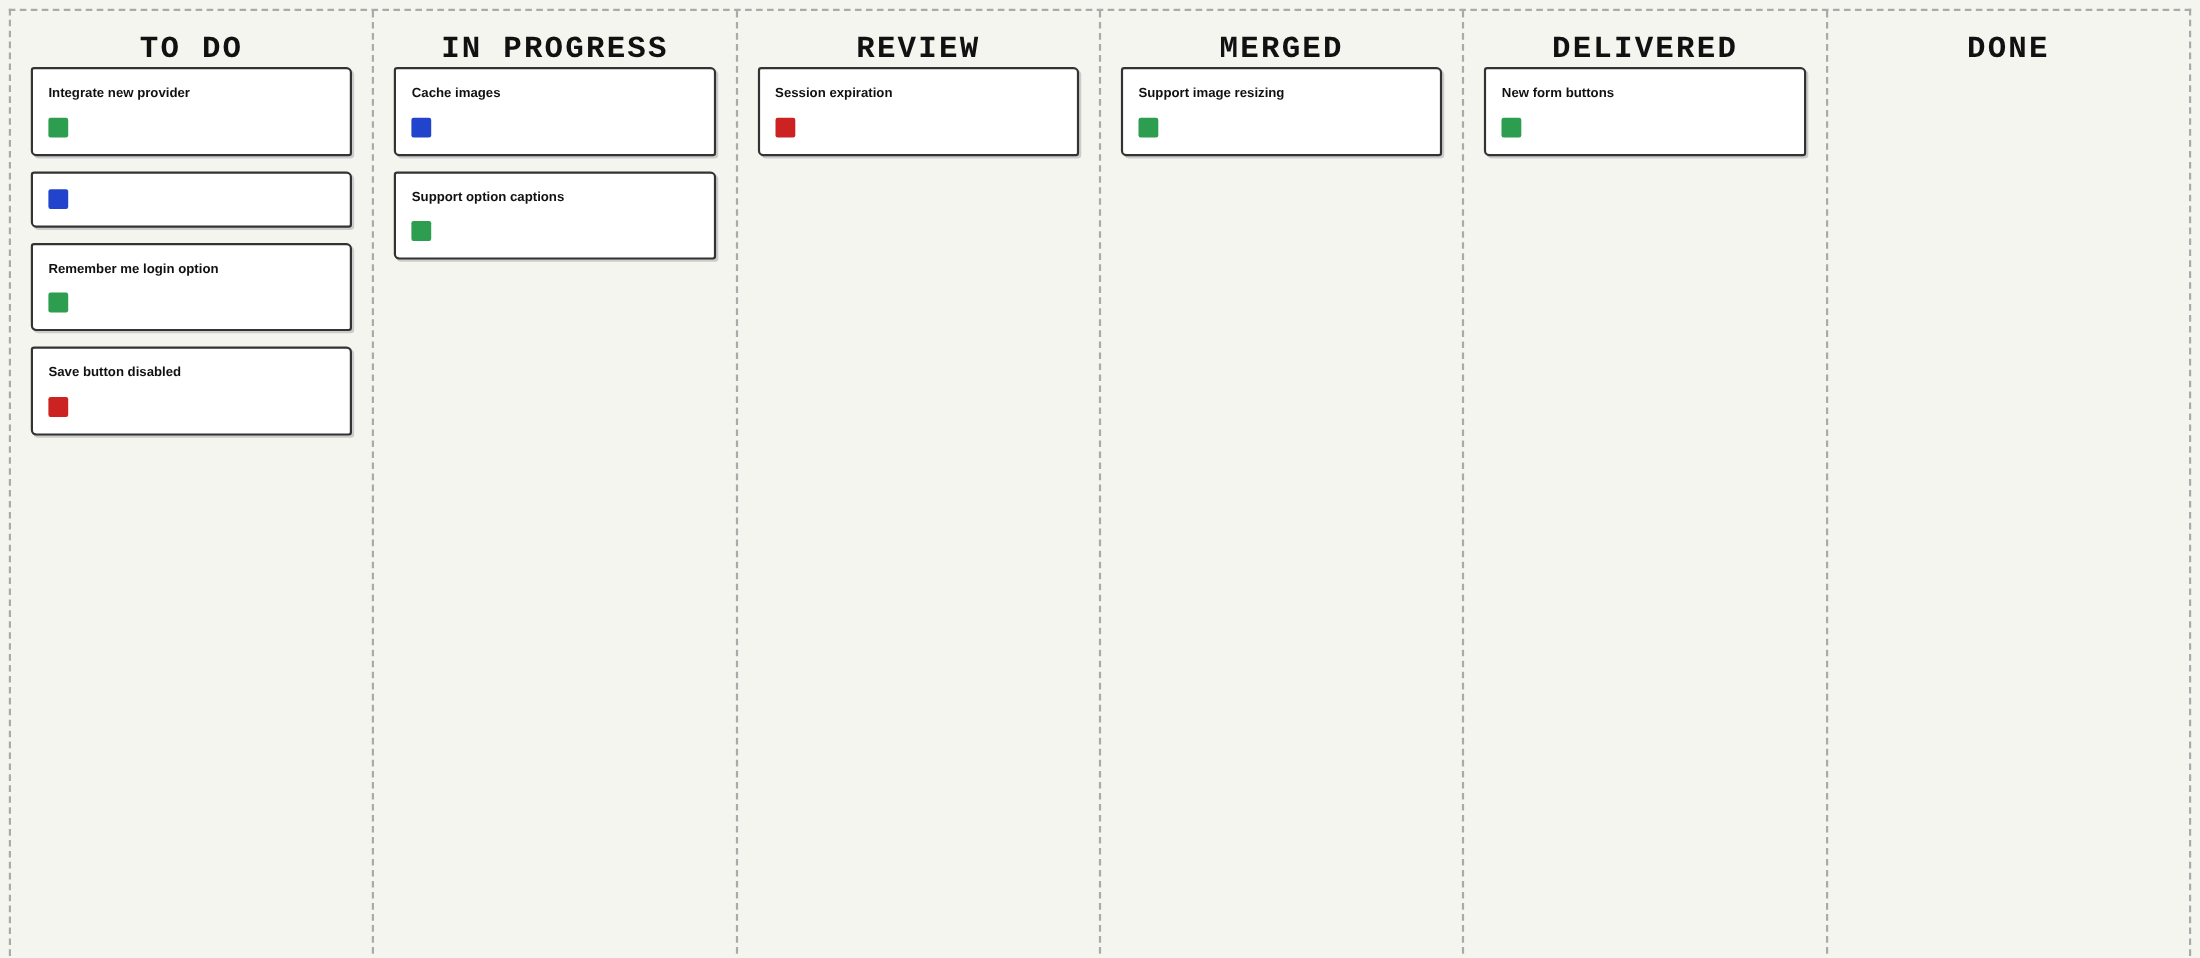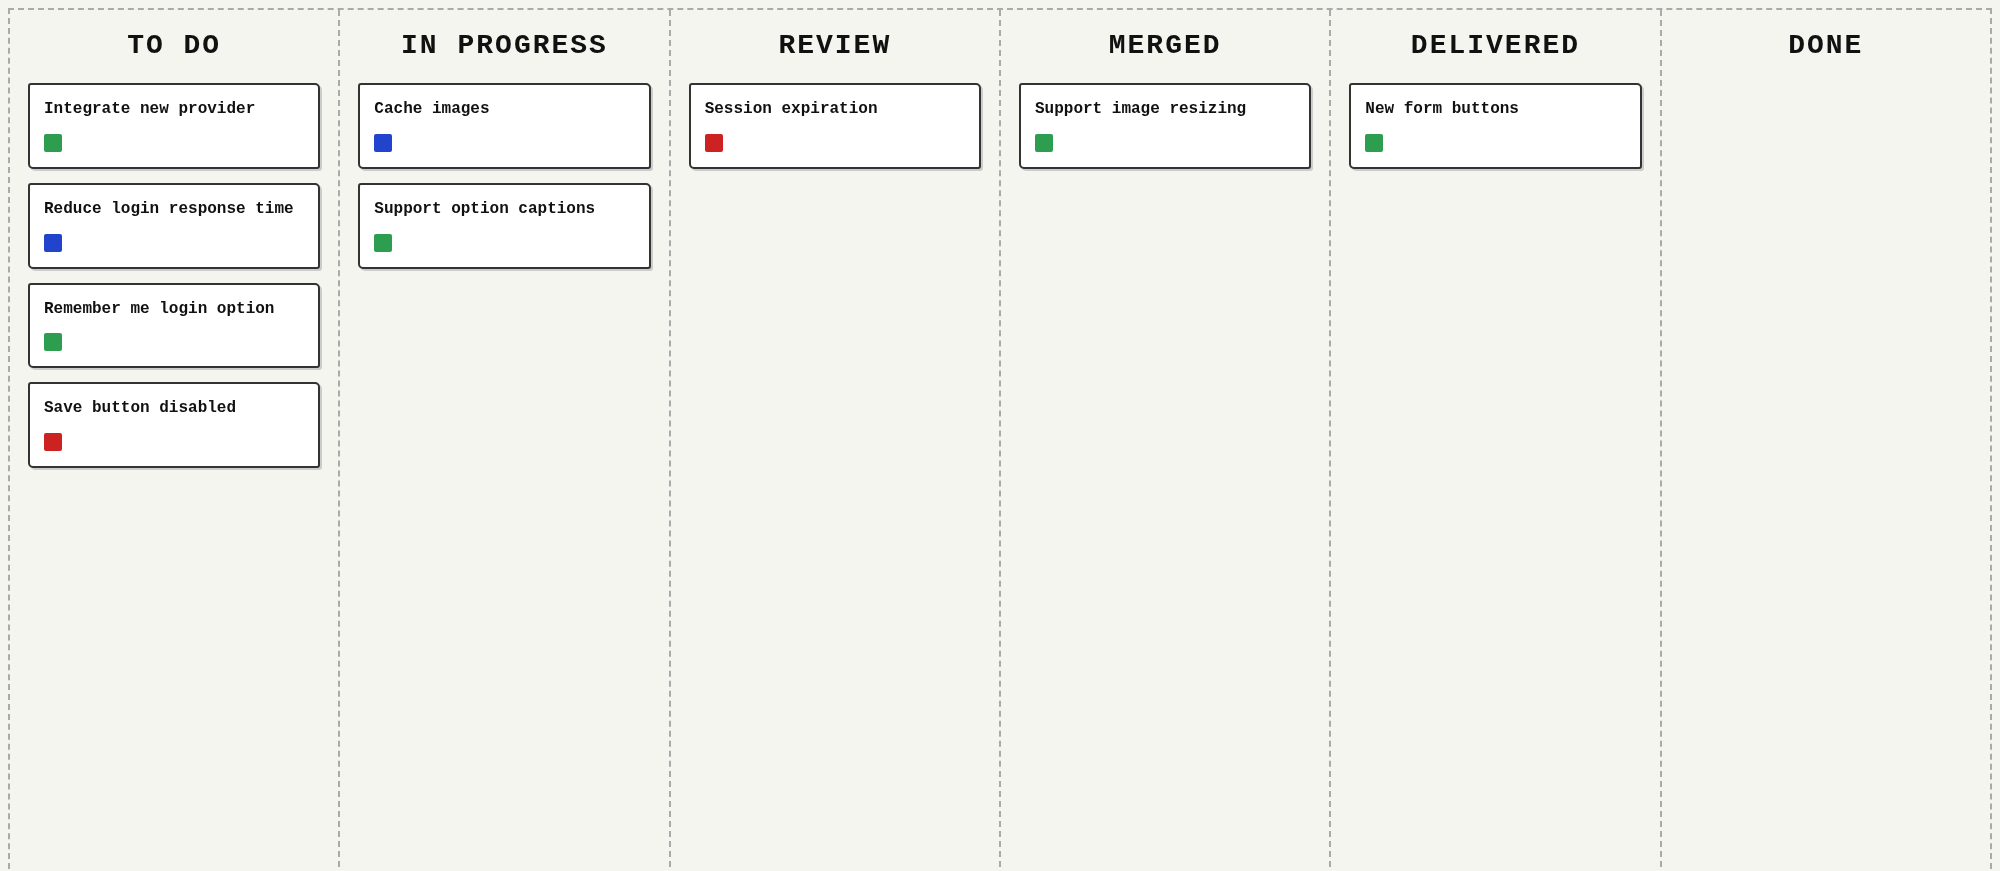--- a/index.html
+++ b/index.html
@@ -39,21 +39,20 @@
     .column:last-child {
       border-right: none;
     }
 
     .column-header {
       font-size: 28px;
       font-weight: bold;
       font-family: 'Courier New', Courier, monospace;
       letter-spacing: 2px;
       text-align: center;
-      margin-bottom: 22px;
       color: #111;
       text-transform: uppercase;
     }
 
     .cards-list {
       display: flex;
       flex-direction: column;
       gap: 14px;
     }
 
@@ -65,22 +64,22 @@
       position: relative;
       box-shadow: 2px 2px 0px #ccc;
       
       border-top-left-radius: 3px;
       border-top-right-radius: 5px;
       border-bottom-left-radius: 5px;
       border-bottom-right-radius: 3px;
     }
 
     .card-title {
-      font-family: Liberation Mono, monospace;
-      font-size: 16px;
+      font-family: Liberation Sans, sans-serif;
+      font-size: 12px;
       font-weight: bold;
       color: #111;
       line-height: 1.3;
       margin-bottom: 14px;
     }
 
     .card-tag {
       display: inline-block;
       width: 18px;
       height: 18px;
@@ -100,21 +99,21 @@
     }
   </style>
 </head>
 <body>
 
 <div class="board" id="board-container">
 <div class="column">
       <div class="column-header">TO DO</div>
       <div class="cards-list">
         <div class="card"><div class="card-title">Integrate new provider</div><span class="card-tag tag-green"></span></div>
-        <div class="card"><div class="card-title">Reduce login response time</div><span class="card-tag tag-blue"></span></div>
+        <div class="card"><span class="card-tag tag-blue"></span></div>
         <div class="card"><div class="card-title">Remember me login option</div><span class="card-tag tag-green"></span></div>
         <div class="card"><div class="card-title">Save button disabled</div><span class="card-tag tag-red"></span></div>
       </div>
     </div>
     <div class="column">
       <div class="column-header">IN PROGRESS</div>
       <div class="cards-list">
         <div class="card"><div class="card-title">Cache images</div><span class="card-tag tag-blue"></span></div>
         <div class="card"><div class="card-title">Support option captions</div><span class="card-tag tag-green"></span></div>
       </div>

